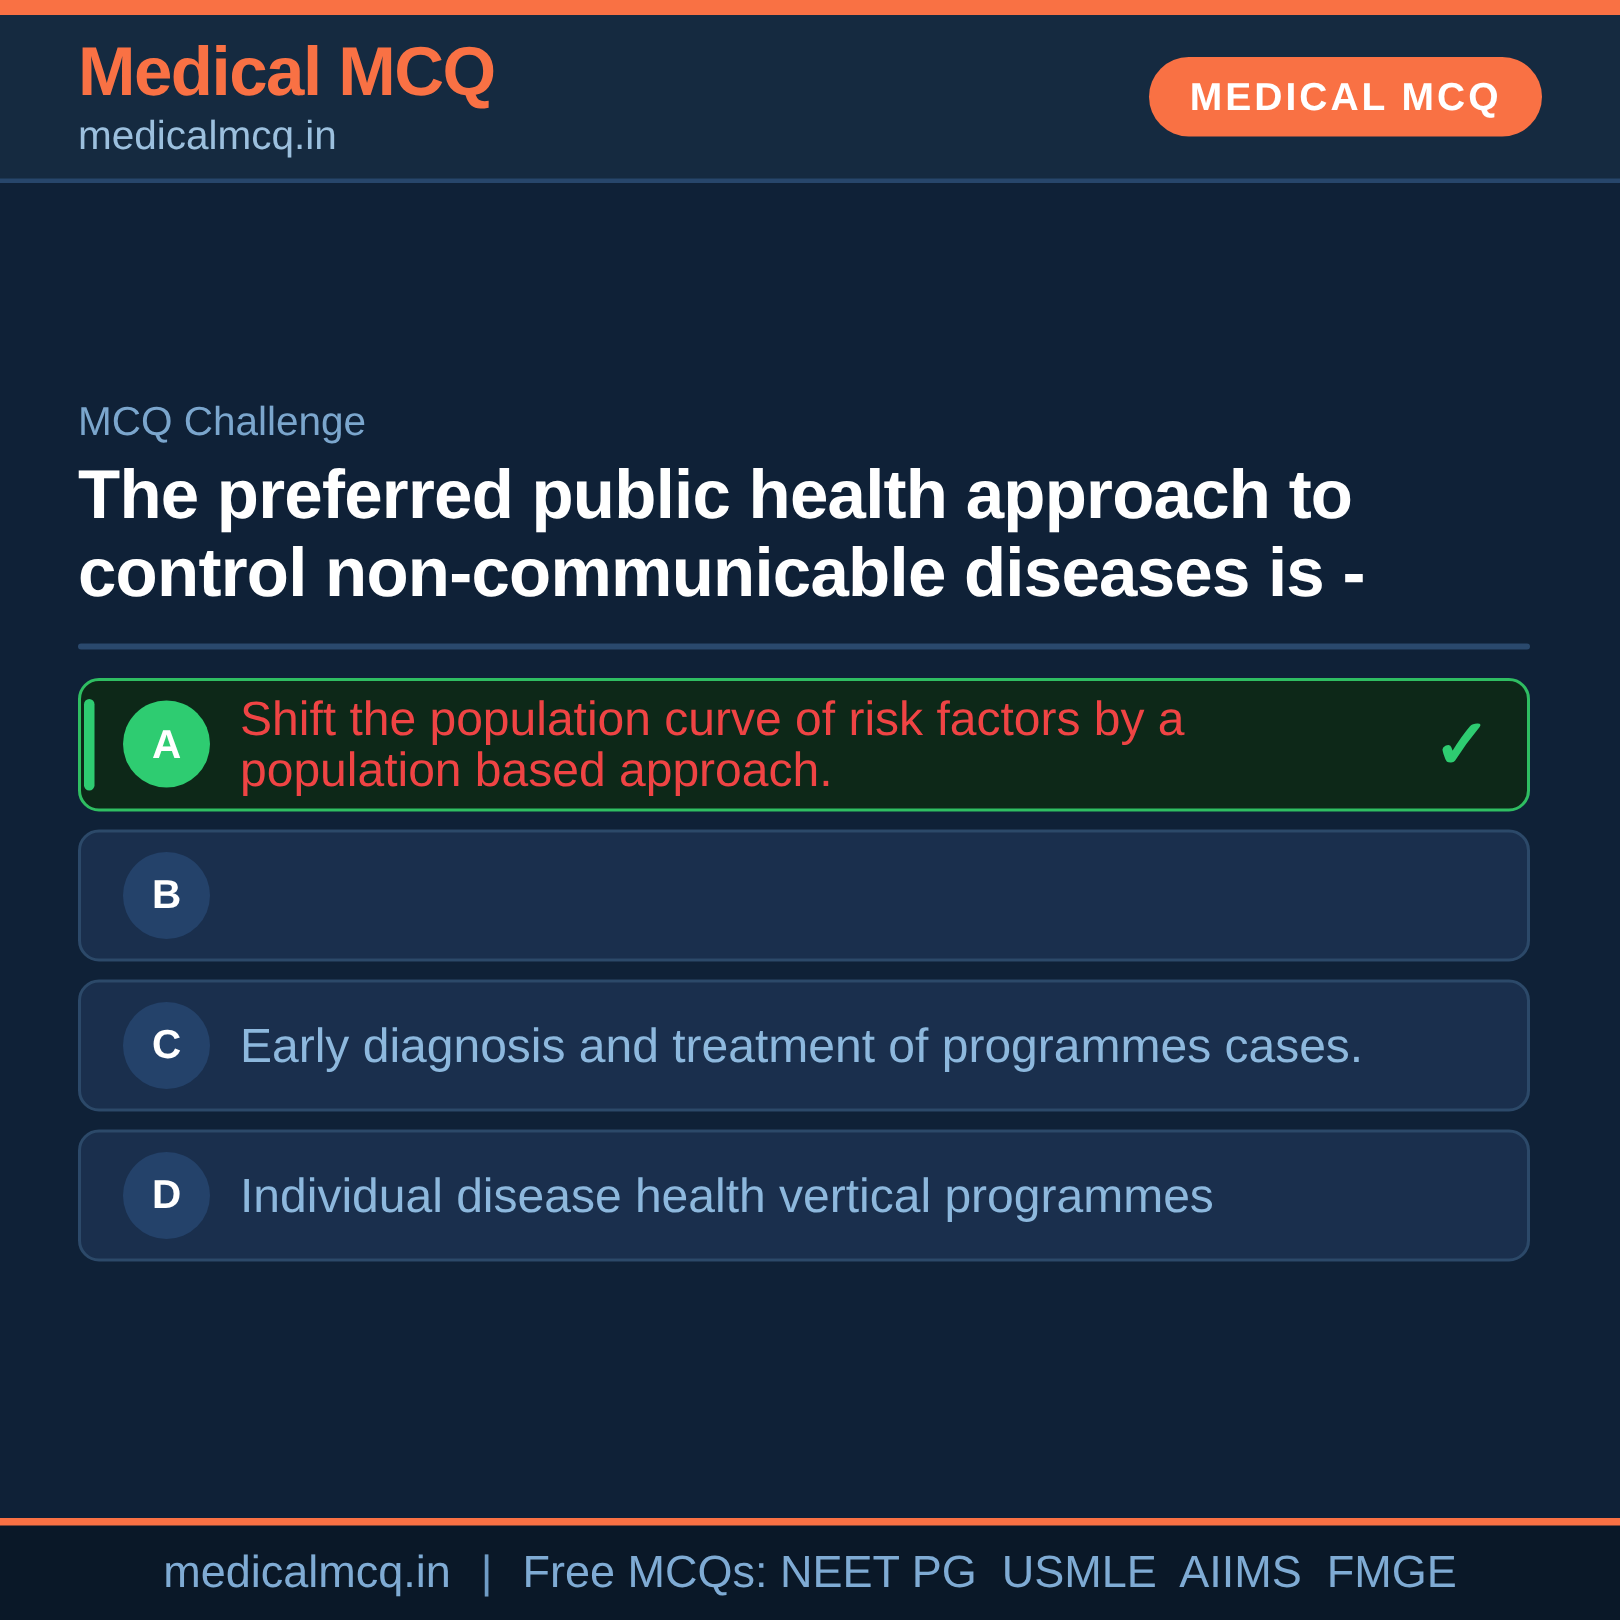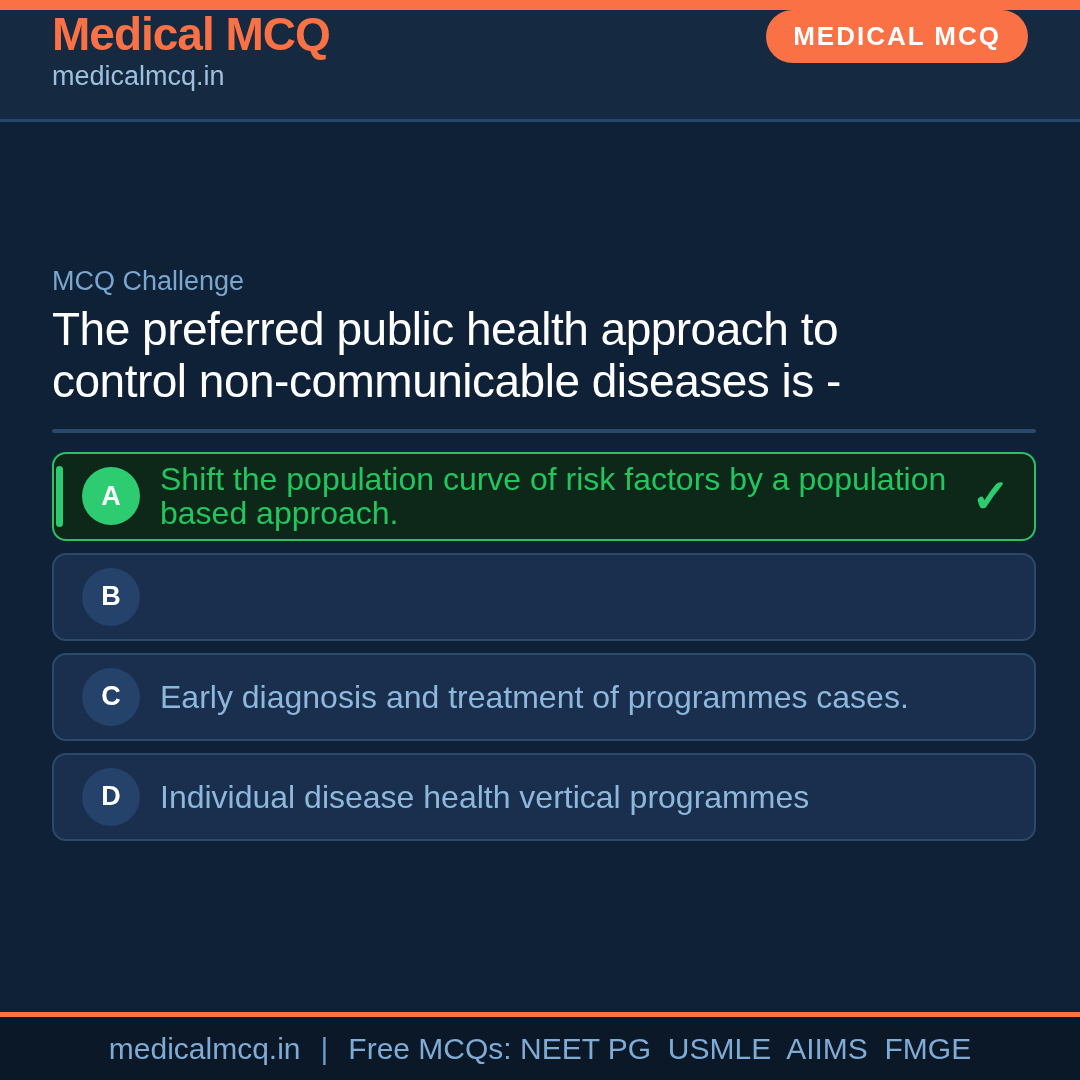--- a/index.html
+++ b/index.html
@@ -5,50 +5,50 @@
   html,body{margin:0;padding:0;}
   body{
     width:1080px;height:1080px;position:relative;overflow:hidden;
     background:#0f2137;
     font-family:"Liberation Sans", sans-serif;
   }
   .top-bar{position:absolute;top:0;left:0;width:1080px;height:10px;background:#f97144;}
   .header{
     position:absolute;top:10px;left:0;width:1080px;height:112px;box-sizing:border-box;
     background:#152a40;border-bottom:3px solid #27466b;
-    display:flex;align-items:flex-start;justify-content:space-between;padding:0 52px;
+    display:flex;align-items:center;justify-content:space-between;padding:0 52px;
   }
   .brand-title{font-size:46px;font-weight:bold;color:#f97144;letter-spacing:-1px;line-height:1.05;}
   .brand-subtitle{font-size:27px;color:#9cc0de;margin-top:3px;}
   .badge{
     background:#f97144;color:#ffffff;font-weight:bold;font-size:26px;letter-spacing:2px;
     padding:11px 27px;border-radius:28px;white-space:pre;
   }
-  .main{position:absolute;top:125px;left:52px;right:44px;}
+  .main{position:absolute;top:125px;left:52px;right:60px;}
   .kicker{margin-top:141px;font-size:27px;color:#7ba6cd;}
   .question{
-    margin-top:6px;font-size:46px;font-weight:normal;color:#ffffff;
+    margin-top:6px;font-size:46px;font-weight:bold;color:#ffffff;
     line-height:1.14;max-width:860px;letter-spacing:-0.5px;
   }
   .divider{margin-top:21px;height:4px;background:#2a496d;border-radius:2px;}
   .options{margin-top:19px;display:flex;flex-direction:column;gap:12px;}
   .option{
     position:relative;min-height:88px;box-sizing:border-box;border-radius:14px;
     display:flex;align-items:center;padding:8px 24px 8px 28px;
     background:#1a2f4d;border:2px solid #2c4969;cursor:pointer;
   }
   .option .letter{
     width:58px;height:58px;border-radius:50%;background:#24426a;color:#ffffff;
     font-weight:bold;font-size:27px;display:flex;align-items:center;justify-content:center;
     flex-shrink:0;
   }
   .option .text{margin-left:20px;font-size:32px;line-height:1.08;color:#8db8dd;}
   .option.correct{background:#0d2818;border-color:#2fbe62;}
   .option.correct .letter{background:#2ecc71;}
-  .option.correct .text{color:#22c55e;}
+  .option.correct .text{color:#ef4444;}
   .option.correct::before{
     content:"";position:absolute;left:2px;top:12px;bottom:12px;width:7px;
     background:#2ecc71;border-radius:4px;
   }
   .check{margin-left:auto;padding-left:12px;color:#2ecc71;font-size:46px;font-weight:bold;line-height:1;}
   .footer{
     position:absolute;bottom:0;left:0;width:1080px;height:63px;box-sizing:content-box;
     background:#0a1828;border-top:5px solid #f97144;
     display:flex;align-items:center;justify-content:center;
   }

